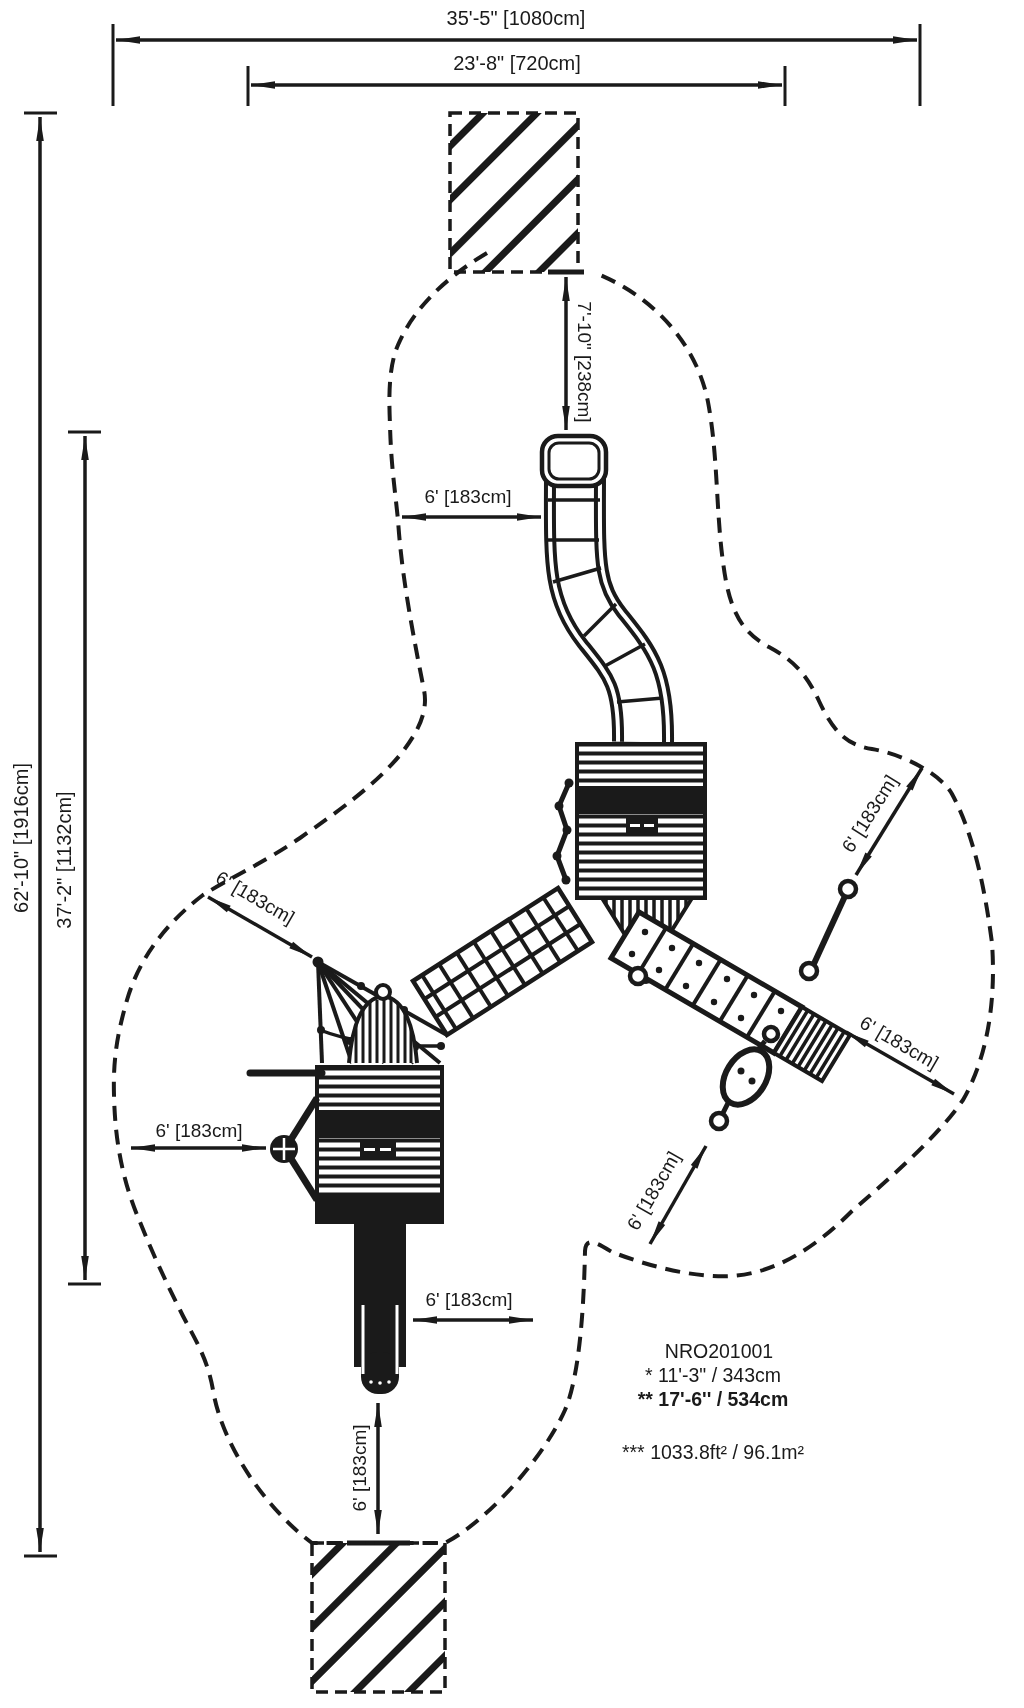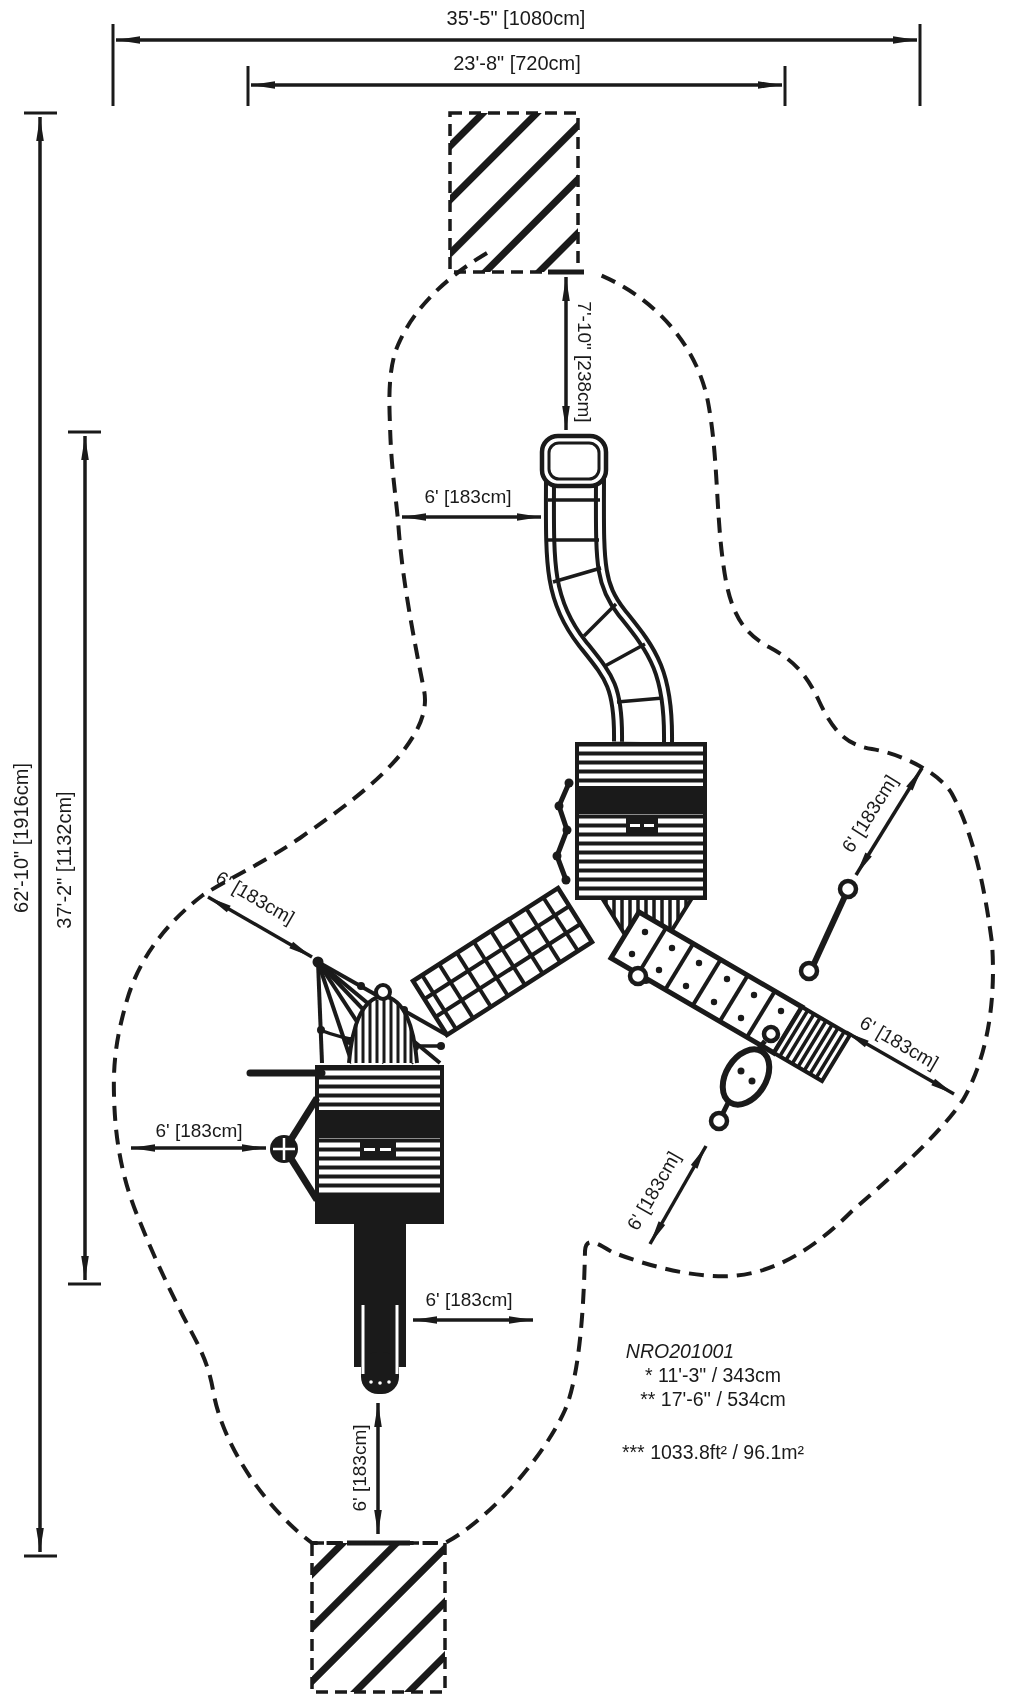--- a/index.html
+++ b/index.html
@@ -305,18 +305,18 @@
 <div class="lbl sm" style="left:584px;top:362px;transform:translate(-50%,-50%) rotate(90deg);">7'-10" [238cm]</div>
 <div class="lbl sm" style="left:468px;top:497px;">6' [183cm]</div>
 <div class="lbl sm" style="left:255px;top:898px;transform:translate(-50%,-50%) rotate(30deg);">6' [183cm]</div>
 <div class="lbl sm" style="left:199px;top:1131px;">6' [183cm]</div>
 <div class="lbl sm" style="left:360px;top:1468px;transform:translate(-50%,-50%) rotate(-90deg);">6' [183cm]</div>
 <div class="lbl sm" style="left:469px;top:1300px;">6' [183cm]</div>
 <div class="lbl sm" style="left:654px;top:1191px;transform:translate(-50%,-50%) rotate(-60deg);">6' [183cm]</div>
 <div class="lbl sm" style="left:870px;top:814px;transform:translate(-50%,-50%) rotate(-58deg);">6' [183cm]</div>
 <div class="lbl sm" style="left:899px;top:1043px;transform:translate(-50%,-50%) rotate(30deg);">6' [183cm]</div>
 
-<div class="note" style="left:680px;top:1352px;font-style:italic;">NRO201001</div>
+<div class="note" style="left:719px;top:1352px;">NRO201001</div>
 <div class="note" style="left:713px;top:1376px;">* 11'-3" / 343cm</div>
-<div class="note" style="left:713px;top:1400px;">** 17'-6'' / 534cm</div>
+<div class="note" style="left:713px;top:1400px;font-weight:bold;">** 17'-6'' / 534cm</div>
 <div class="note" style="left:713px;top:1453px;">*** 1033.8ft² / 96.1m²</div>
 
 </div>
 
 </body></html>

